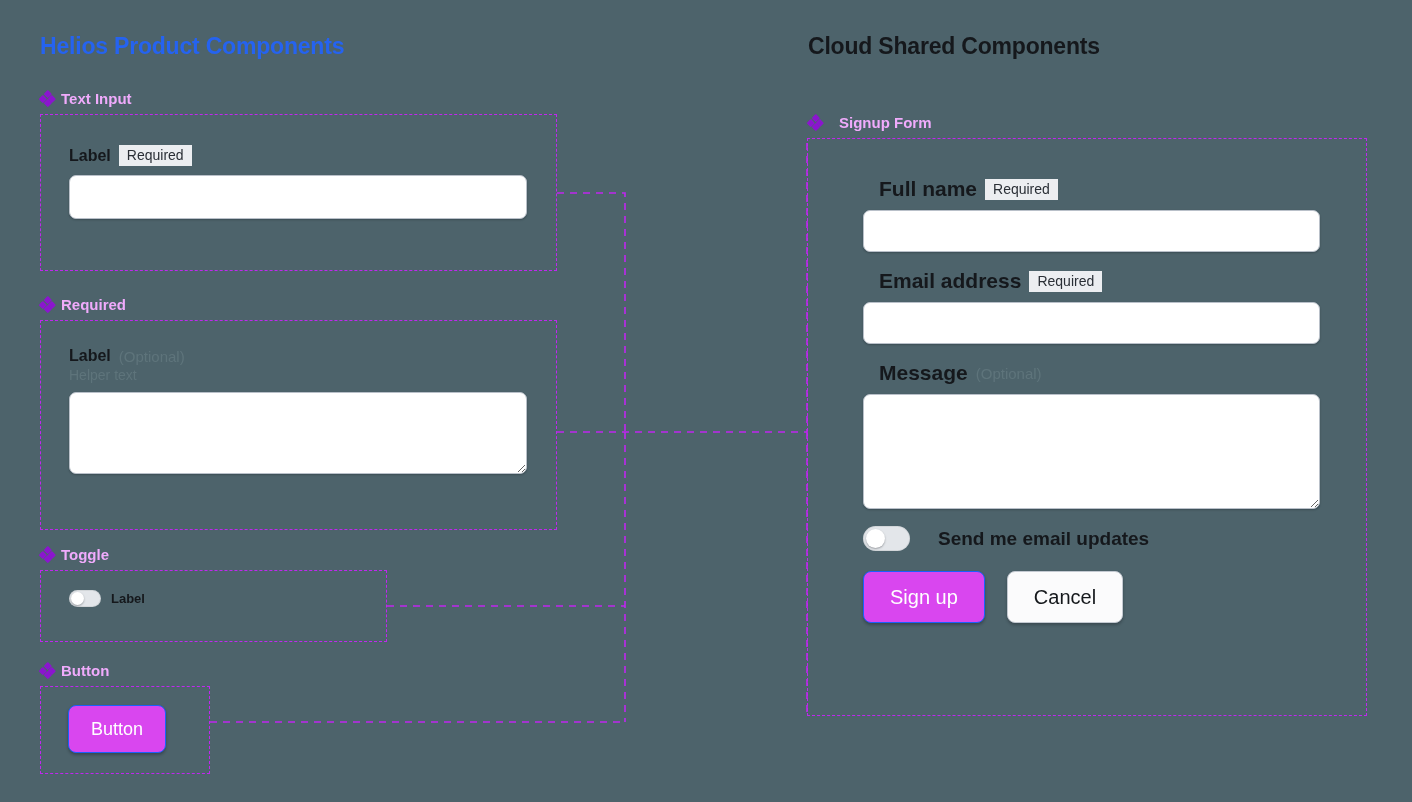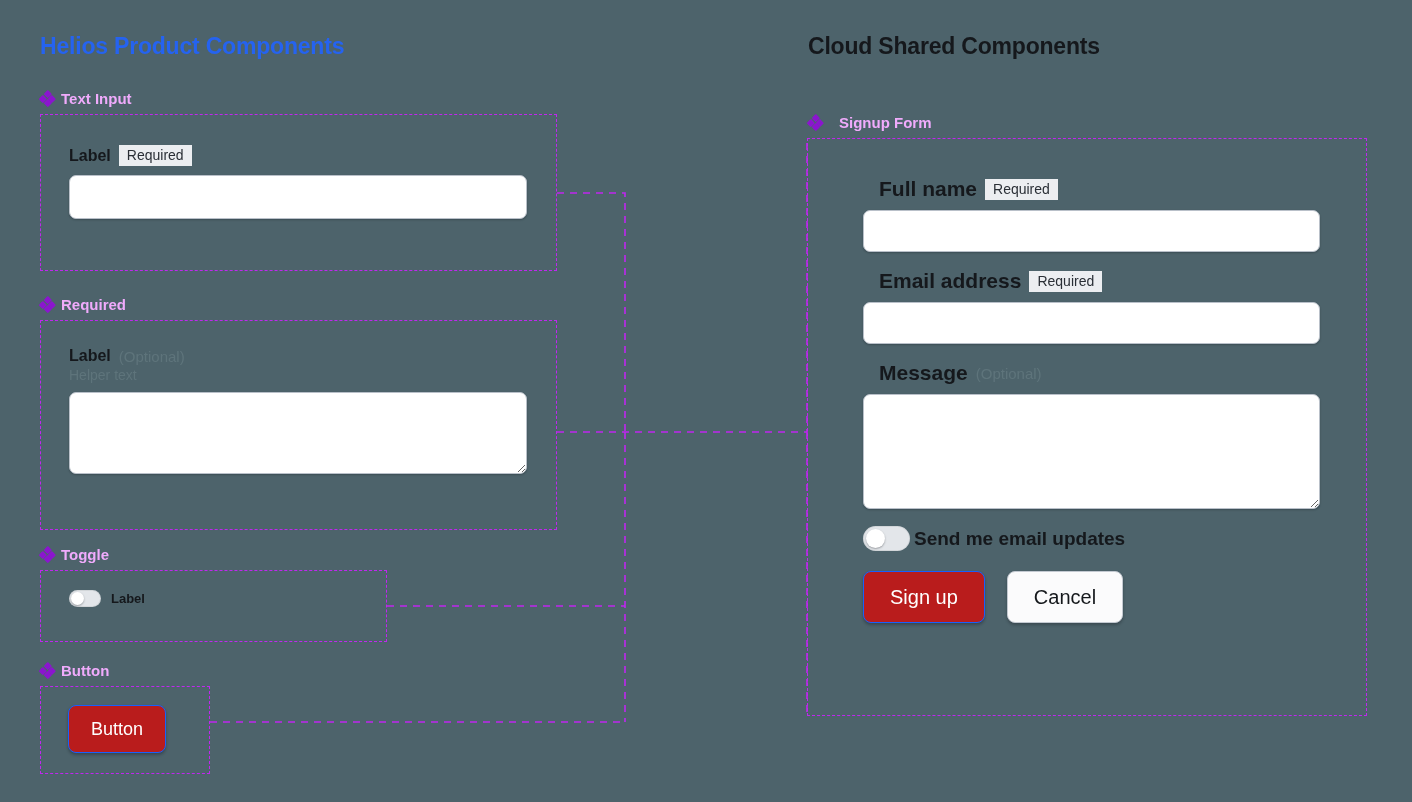--- a/index.html
+++ b/index.html
@@ -138,21 +138,21 @@
     color: #15181c;
     padding: 8px 10px;
     outline: none;
     resize: both;
   }
 
   
   .toggle-row {
     display: flex;
     align-items: center;
-    gap: 4px;
+    gap: 28px;
   }
   .switch {
     position: relative;
     background: #e3e6ea;
     border-radius: 999px;
     flex: none;
     box-shadow: inset 0 0 0 1px rgba(15,20,25,.08);
   }
   .switch .knob {
     position: absolute;
@@ -170,21 +170,21 @@
   
   .btn {
     font-family: "Liberation Sans", sans-serif;
     border-radius: 8px;
     border: 1px solid transparent;
     cursor: pointer;
     box-sizing: border-box;
     line-height: 1;
   }
   .btn-primary {
-    background: #b91c1c;
+    background: #d946ef;
     color: #ffffff;
     border-color: #1a60fb;
     box-shadow: 0 2px 3px rgba(15,20,25,.32);
   }
   .btn-secondary {
     background: #fbfbfc;
     color: #15181c;
     border-color: #c3c9d1;
     box-shadow: 0 2px 3px rgba(15,20,25,.30);
   }

